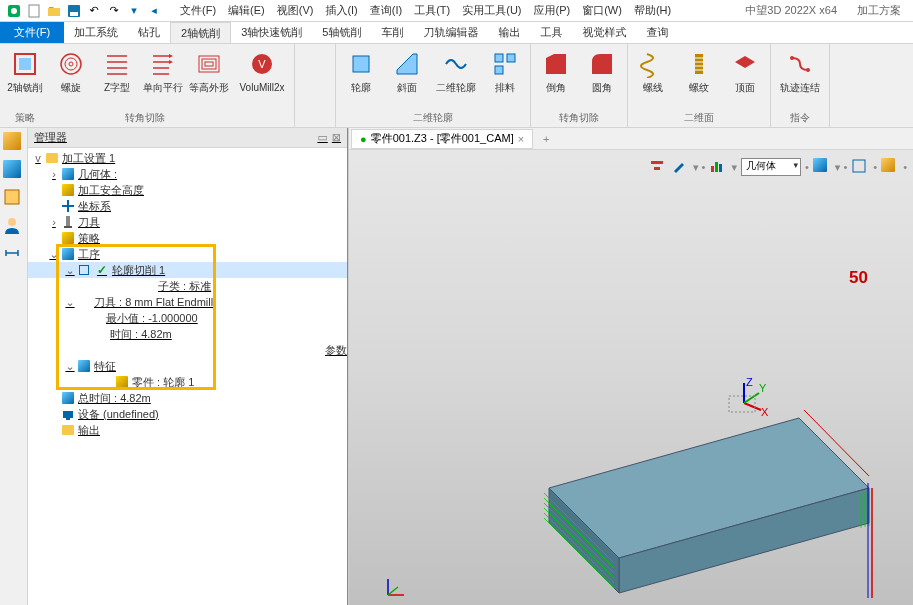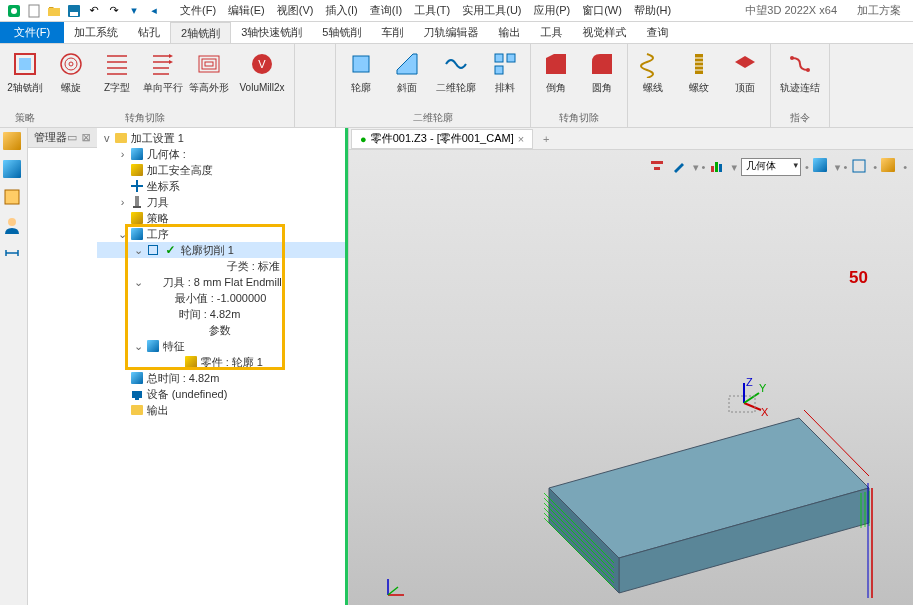--- a/index.html
+++ b/index.html
@@ -26,21 +26,21 @@
 .rbtn { display: flex; flex-direction: column; align-items: center; justify-content: flex-start; padding: 2px 4px; cursor: default; width: 46px; }
 .rbtn-icon { width: 32px; height: 32px; margin-bottom: 2px; display: flex; align-items: center; justify-content: center; }
 .rbtn-label { font-size: 10px; text-align: center; line-height: 12px; color: #333; white-space: nowrap; }
 
 
 .main-area { display: flex; height: calc(605px - 128px); }
 .left-toolbox { width: 28px; background: #f0f0f0; border-right: 1px solid #d4d4d4; display: flex; flex-direction: column; align-items: center; padding-top: 4px; gap: 6px; }
 .tb-icon { width: 22px; height: 22px; }
 
 
-.manager-panel { width: 320px; border-right: 3px solid #22c55e; display: flex; flex-direction: row; }
+.manager-panel { width: 320px; border-right: 1px solid #22c55e; display: flex; flex-direction: column; text-decoration: underline; }
 .manager-header { height: 20px; background: #e8e8e8; border-bottom: 1px solid #d4d4d4; display: flex; align-items: center; padding: 0 6px; color: #333; }
 .manager-header-icons { margin-left: auto; display: flex; gap: 4px; color: #888; }
 .tree { padding: 2px 0; overflow: auto; flex: 1; position: relative; }
 .tree-row { display: flex; align-items: center; height: 16px; padding-left: 4px; color: #333; white-space: nowrap; }
 .tree-row .exp { width: 12px; color: #666; text-align: center; }
 .tree-row .ico { width: 16px; height: 14px; display: inline-flex; align-items: center; justify-content: center; margin-right: 2px; }
 .tree-row.selected { background: #d0e7ff; }
 .highlight-box { position: absolute; border: 3px solid #f5b400; pointer-events: none; }
 
 
@@ -283,20 +283,21 @@
         </div>
       <div class="rbtn">
           <div class="rbtn-icon">
             <svg width="28" height="28">
               <path d="M4 12l10-6 10 6-10 6z" fill="#c33"></path>
             </svg>
           </div>
           <div class="rbtn-label">顶面</div>
         </div>
     </div>
+    <div class="ribbon-group-label">二维面</div>
   </div>
 
   <div class="ribbon-group">
     <div class="ribbon-group-items">
       <div class="rbtn" style="width:54px">
           <div class="rbtn-icon">
             <svg width="28" height="28">
               <path d="M6 8q8 0 8 6t8 6" fill="none" stroke="#c33" stroke-width="2"></path>
               <circle cx="6" cy="8" r="2" fill="#c33"></circle>
               <circle cx="22" cy="20" r="2" fill="#c33"></circle>
@@ -414,21 +415,21 @@
         <div class="tree-row" style="padding-left: 48px;">
           <span class="exp"></span>
           <span class="ico"></span>
           <span>最小值 : -1.000000</span>
         </div>
         <div class="tree-row" style="padding-left: 52px;">
           <span class="exp"></span>
           <span class="ico"></span>
           <span>时间 : 4.82m</span>
         </div>
-        <div class="tree-row" style="padding-left: 82px;">
+        <div class="tree-row" style="padding-left: 52px; justify-content: space-between;">
           <span class="exp"></span>
           <span class="ico"></span>
           <span>参数</span>
         </div>
         <div class="tree-row" style="padding-left: 36px;">
           <span class="exp">⌄</span>
           <span class="ico">
             <span class="ico-cube"></span>
           </span>
           <span>特征</span>

